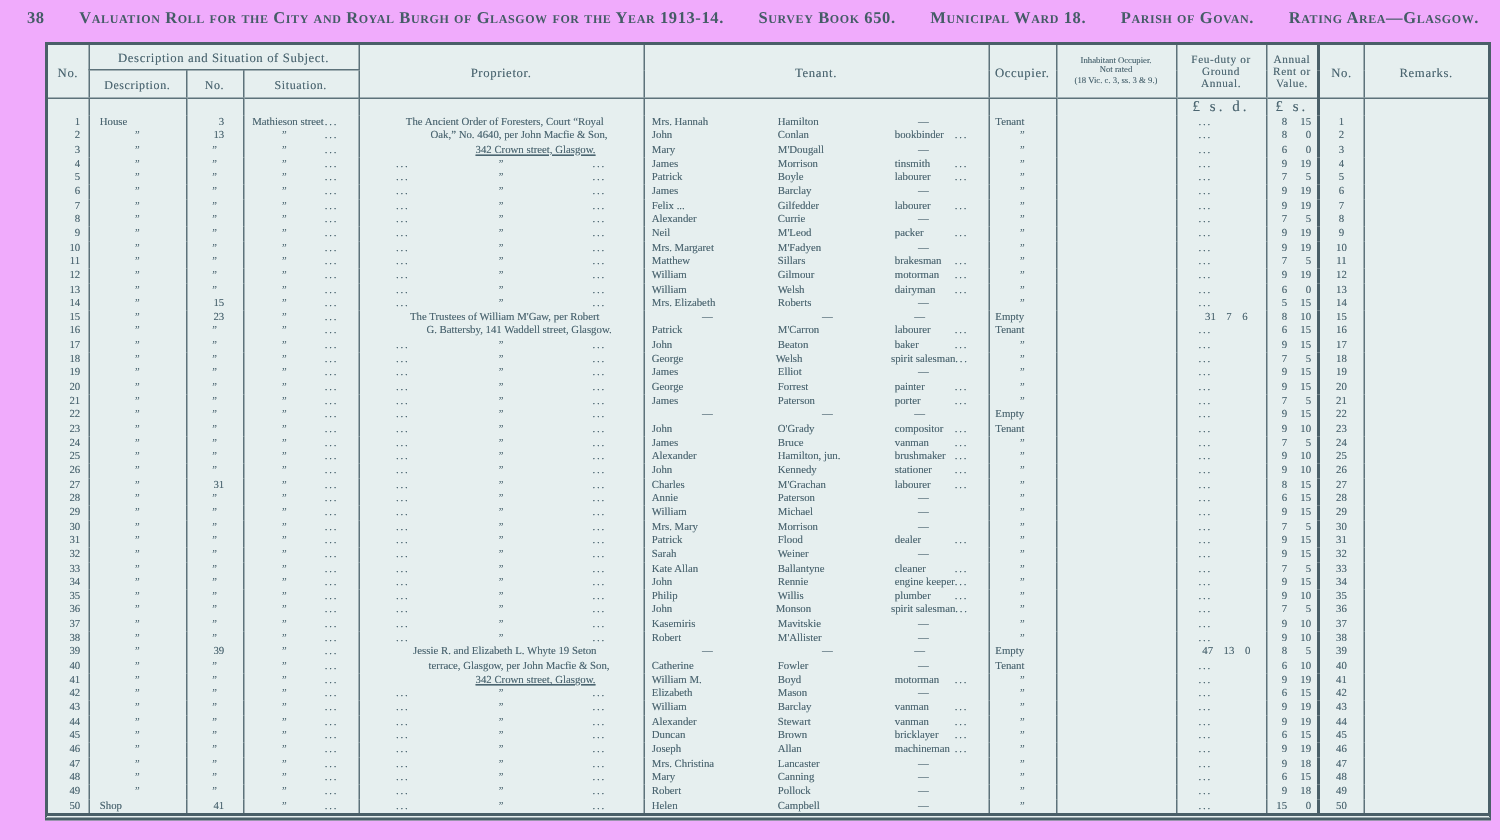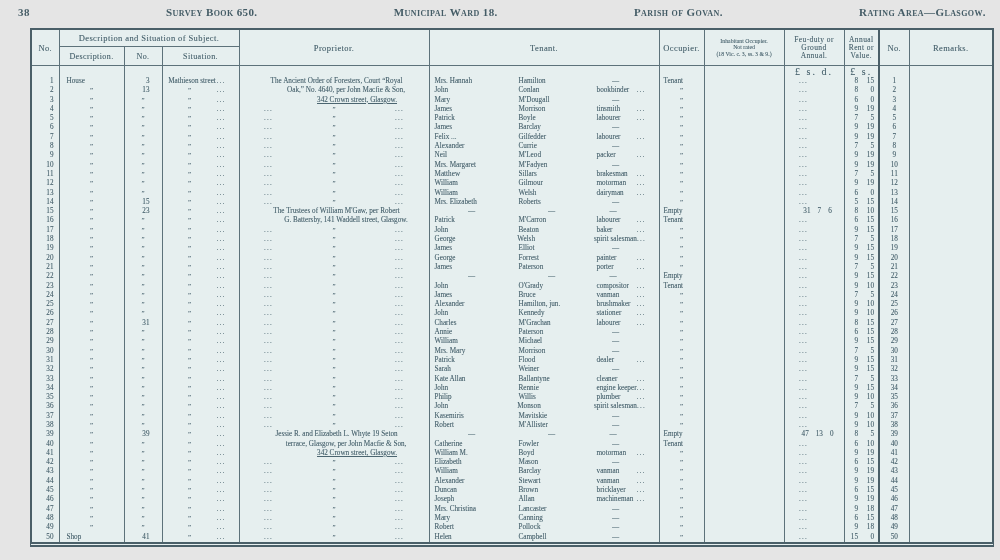--- a/index.html
+++ b/index.html
@@ -1,18 +1,18 @@
 <!DOCTYPE html>
 <html><head>
 <meta charset="utf-8">
 <style>
   html,body{margin:0;padding:0;}
   .page{
     position:relative;width:1000px;height:560px;overflow:hidden;
-    background:#e5e5e5;
+    background:#f0abfc;
     font-family:"Liberation Serif", serif;
     color:#4b6570;
   }
   
   .topline{
     position:absolute;left:18px;right:14px;top:6px;
     display:flex;justify-content:space-between;align-items:baseline;
     font-variant:small-caps;font-weight:bold;color:#445c66;
     font-size:11px;letter-spacing:.4px;white-space:nowrap;
   }
@@ -77,20 +77,21 @@
   .dots{letter-spacing:1.2px;}
   td,th{text-shadow:0 0 .4px rgba(70,100,110,.45);}
 </style>
 </head>
 <body>
 
 <div class="page">
 
   <div class="topline">
     <span class="pgno">38</span>
+    <span>Valuation Roll for the City and Royal Burgh of Glasgow for the Year 1913-14.</span>
     <span>Survey Book 650.</span>
     <span>Municipal Ward 18.</span>
     <span>Parish of Govan.</span>
     <span>Rating Area—Glasgow.</span>
   </div>
 
   <div class="tablewrap">
     <table>
       <colgroup>
         <col style="width:27px">

